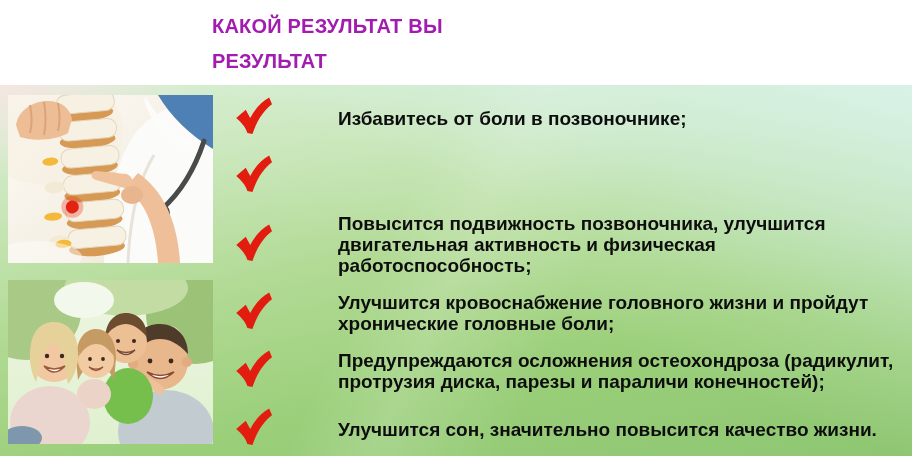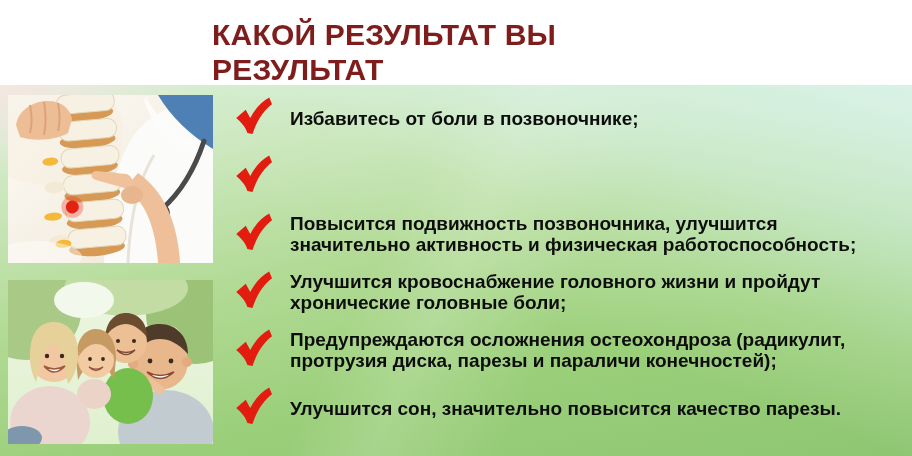--- a/index.html
+++ b/index.html
@@ -4,39 +4,39 @@
 <style>
   html,body{margin:0;padding:0;background:#ffffff;}
   .page{
     position:relative;width:912px;height:456px;overflow:hidden;background:#ffffff;
     font-family:"Liberation Sans","DejaVu Sans",sans-serif;
   }
   
   .title-band{position:absolute;top:0;left:0;width:912px;height:85px;background:#ffffff;}
   .page-title{
     position:absolute;left:212px;top:9px;
-    font-size:30px;font-weight:bold;color:#7f1d1d;line-height:35px;letter-spacing:0.2px;margin-top:8px;
+    font-size:20px;font-weight:bold;color:#a21caf;line-height:35px;letter-spacing:0.2px;
   }
   
   .green-panel{
     position:absolute;top:85px;left:0;width:912px;height:371px;
     background:
       radial-gradient(ellipse 280px 130px at 0% 0%, rgba(249,228,226,0.85), rgba(249,228,226,0) 70%),
       linear-gradient(201deg, rgba(219,243,236,0.95) 0%, rgba(219,243,236,0.55) 22%, rgba(209,236,201,0.25) 38%, rgba(209,236,201,0) 52%),
       linear-gradient(115deg, rgba(255,255,255,0.00) 42%, rgba(255,255,255,0.16) 50%, rgba(255,255,255,0.00) 62%),
       linear-gradient(168deg, #dcf1de 0%, #cbe7bc 20%, #b1da94 45%, #9bcf7a 70%, #8ec672 100%);
   }
   
   .photo{position:absolute;left:8px;display:block;}
   .photo svg{display:block;}
   .photo-doctor{top:10px;width:205px;height:168px;}
   .photo-family{top:195px;width:205px;height:164px;}
   
   .benefits{position:absolute;left:234px;top:12px;width:660px;}
-  .benefit{display:flex;align-items:center;margin-bottom:16px;}
+  .benefit{display:flex;align-items:center;margin-bottom:16px;gap:48px;}
   .check-icon{flex:0 0 38px;width:38px;height:42px;margin-right:18px;}
   .benefit-text{
     font-size:19px;font-weight:bold;color:#0d0d0d;line-height:21px;
     white-space:pre-line;
   }
 </style>
 </head>
 <body>
 
 <div class="page">
@@ -175,21 +175,21 @@
         <svg class="check-icon" viewBox="0 0 34 38" preserveAspectRatio="none">
           <path d="M2,19 L10.5,11.5 L14.5,19 C19,10.5 24.5,4.5 31.5,0.5 L34,6.5 C27,11.5 20.5,21 16.5,33.5 L12,32.5 C10,26.5 6,22.5 2,19 Z" fill="#e21d0f"></path>
         </svg>
       </div>
 
       <div class="benefit">
         <svg class="check-icon" viewBox="0 0 34 38" preserveAspectRatio="none">
           <path d="M2,19 L10.5,11.5 L14.5,19 C19,10.5 24.5,4.5 31.5,0.5 L34,6.5 C27,11.5 20.5,21 16.5,33.5 L12,32.5 C10,26.5 6,22.5 2,19 Z" fill="#e21d0f"></path>
         </svg>
         <div class="benefit-text">Повысится подвижность позвоночника, улучшится
-значительно активность и физическая работоспособность;</div>
+двигательная активность и физическая работоспособность;</div>
       </div>
 
       <div class="benefit">
         <svg class="check-icon" viewBox="0 0 34 38" preserveAspectRatio="none">
           <path d="M2,19 L10.5,11.5 L14.5,19 C19,10.5 24.5,4.5 31.5,0.5 L34,6.5 C27,11.5 20.5,21 16.5,33.5 L12,32.5 C10,26.5 6,22.5 2,19 Z" fill="#e21d0f"></path>
         </svg>
         <div class="benefit-text">Улучшится кровоснабжение головного жизни и пройдут
 хронические головные боли;</div>
       </div>
 
@@ -198,18 +198,18 @@
           <path d="M2,19 L10.5,11.5 L14.5,19 C19,10.5 24.5,4.5 31.5,0.5 L34,6.5 C27,11.5 20.5,21 16.5,33.5 L12,32.5 C10,26.5 6,22.5 2,19 Z" fill="#e21d0f"></path>
         </svg>
         <div class="benefit-text">Предупреждаются осложнения остеохондроза (радикулит,
 протрузия диска, парезы и параличи конечностей);</div>
       </div>
 
       <div class="benefit">
         <svg class="check-icon" viewBox="0 0 34 38" preserveAspectRatio="none">
           <path d="M2,19 L10.5,11.5 L14.5,19 C19,10.5 24.5,4.5 31.5,0.5 L34,6.5 C27,11.5 20.5,21 16.5,33.5 L12,32.5 C10,26.5 6,22.5 2,19 Z" fill="#e21d0f"></path>
         </svg>
-        <div class="benefit-text">Улучшится сон, значительно повысится качество парезы.</div>
+        <div class="benefit-text">Улучшится сон, значительно повысится качество жизни.</div>
       </div>
 
     </div>
   </div>
 </div>
 
 </body></html>

